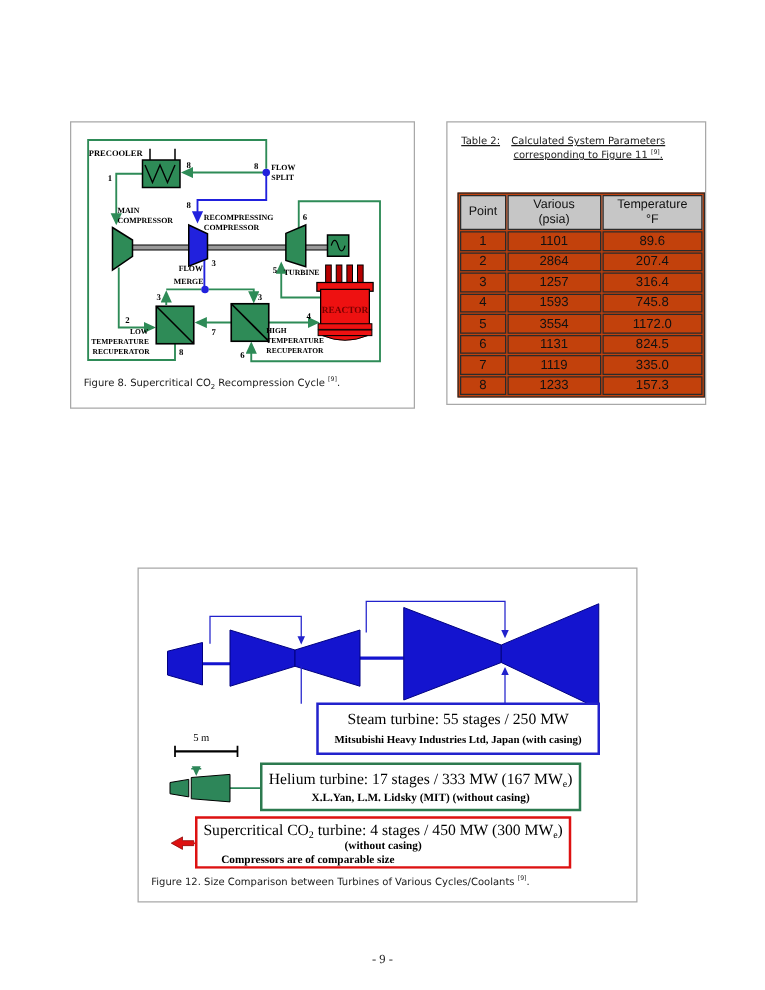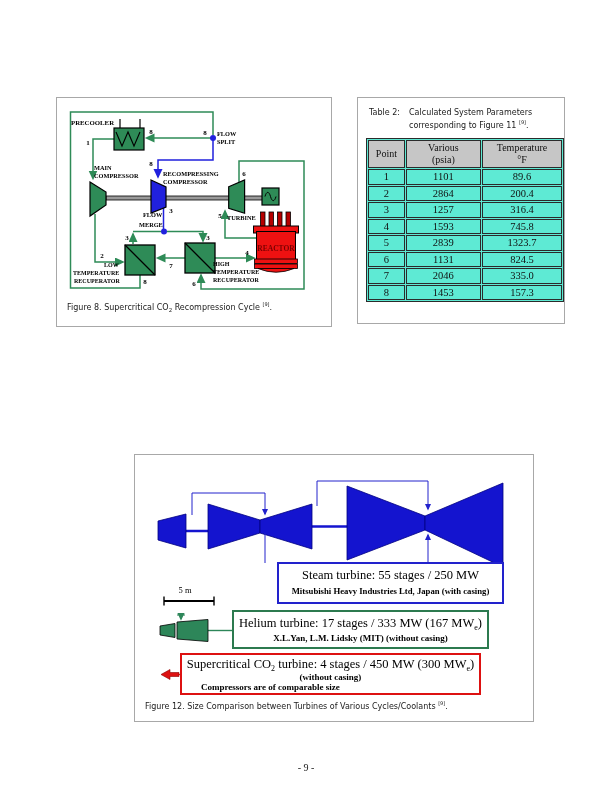--- a/index.html
+++ b/index.html
@@ -3,27 +3,27 @@
 <meta charset="utf-8">
 <style>
   html,body{margin:0;padding:0;background:#fff;}
   .page{position:relative;width:612px;height:792px;background:#fff;overflow:hidden;
         font-family:"DejaVu Sans",sans-serif;color:#111;}
   .panel{position:absolute;background:#fff;border:1px solid #a8a8a8;}
   .cap{position:absolute;font-size:8px;color:#1a1a1a;white-space:nowrap;}
   .cap sub{font-size:5.5px;}
   .cap sup{font-size:5px;}
   
-  .tblcap{position:absolute;left:11px;top:10px;display:flex;font-size:8px;color:#1a1a1a;}
+  .tblcap{position:absolute;left:11px;top:10px;display:flex;font-size:8px;color:#1a1a1a;text-decoration:underline;}
   .tblcap .lbl{margin-right:9px;white-space:nowrap;}
-  .tblcap .lines div{white-space:nowrap;line-height:1.35;}
+  .tblcap .lines div{white-space:nowrap;line-height:1.35;text-align:center;}
   .tblcap sup{font-size:5px;}
-  table.t2{position:absolute;left:8px;top:40px;border-collapse:separate;border-spacing:1.5px;
-           border:1.5px solid #2b2b2b;background:#5eead4;
-           font-family:Liberation Serif, serif;}
+  table.t2{position:absolute;left:8px;top:56px;border-collapse:separate;border-spacing:1.5px;
+           border:1.5px solid #2b2b2b;background:#c2410c;
+           font-family:Liberation Sans, sans-serif;}
   table.t2 th{background:#c6c6c6;font-weight:normal;font-size:10px;line-height:1.2;
               border:1.3px solid #2b2b2b;padding:1px 2px;text-align:center;}
   table.t2 td{border:1.3px solid #2b2b2b;font-size:10.5px;text-align:center;
               height:13.5px;padding:0 2px;}
   .c-point{width:32px;} .c-press{width:74px;} .c-temp{width:77px;}
   .pagenum{position:absolute;left:0;top:762px;width:100%;text-align:center;
            font-family:"Liberation Serif",serif;font-size:10px;color:#222;}
   svg text{font-family:"Liberation Serif",serif;}
 </style>
 </head>
@@ -172,57 +172,57 @@
       </thead>
       <tbody>
         <tr>
             <td>1</td>
             <td>1101</td>
             <td>89.6</td>
           </tr>
         <tr>
             <td>2</td>
             <td>2864</td>
-            <td>200.4</td>
+            <td>207.4</td>
           </tr>
         <tr>
             <td>3</td>
             <td>1257</td>
             <td>316.4</td>
           </tr>
         <tr>
             <td>4</td>
             <td>1593</td>
             <td>745.8</td>
           </tr>
         <tr>
             <td>5</td>
-            <td>2839</td>
-            <td>1323.7</td>
+            <td>3554</td>
+            <td>1172.0</td>
           </tr>
         <tr>
             <td>6</td>
             <td>1131</td>
             <td>824.5</td>
           </tr>
         <tr>
             <td>7</td>
-            <td>2046</td>
+            <td>1119</td>
             <td>335.0</td>
           </tr>
         <tr>
             <td>8</td>
-            <td>1453</td>
+            <td>1233</td>
             <td>157.3</td>
           </tr>
       </tbody>
     </table>
   </div>
 
-  <div class="panel" style="left:110px;top:454px;width:398px;height:266px;margin-left:24px;">
+  <div class="panel" style="left:110px;top:454px;width:398px;height:266px;">
     <svg width="398" height="240" viewBox="0 0 398 240">
       <defs>
         <marker id="mbl" markerWidth="8" markerHeight="8" refX="5" refY="3" orient="auto">
           <path d="M0,0 L6.5,3 L0,6 Z" fill="#2222cc"></path>
         </marker>
         <marker id="mgr2" markerWidth="8" markerHeight="8" refX="5" refY="3" orient="auto">
           <path d="M0,0 L6.5,3 L0,6 Z" fill="#2d8659"></path>
         </marker>
       </defs>
 

